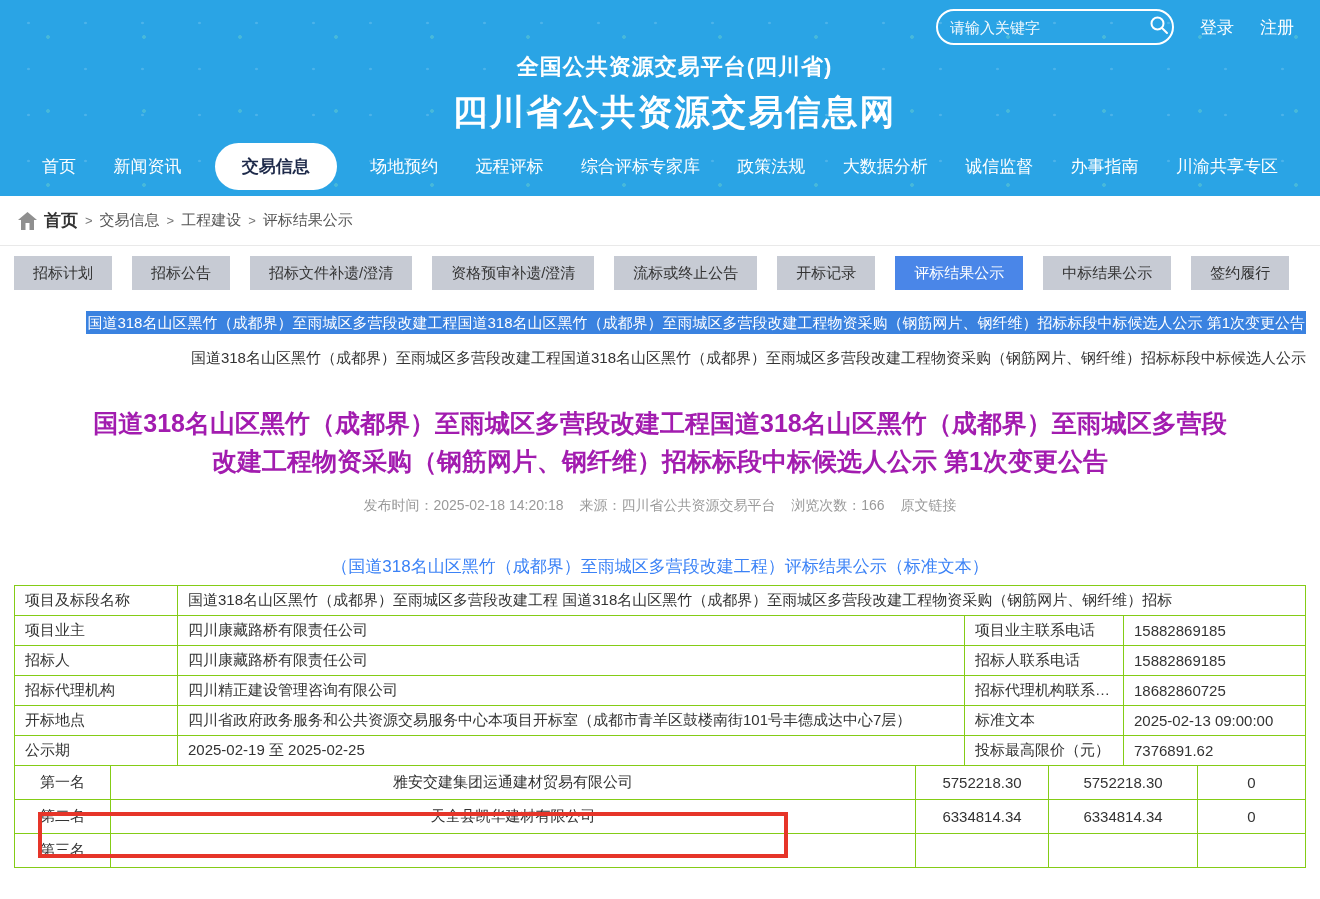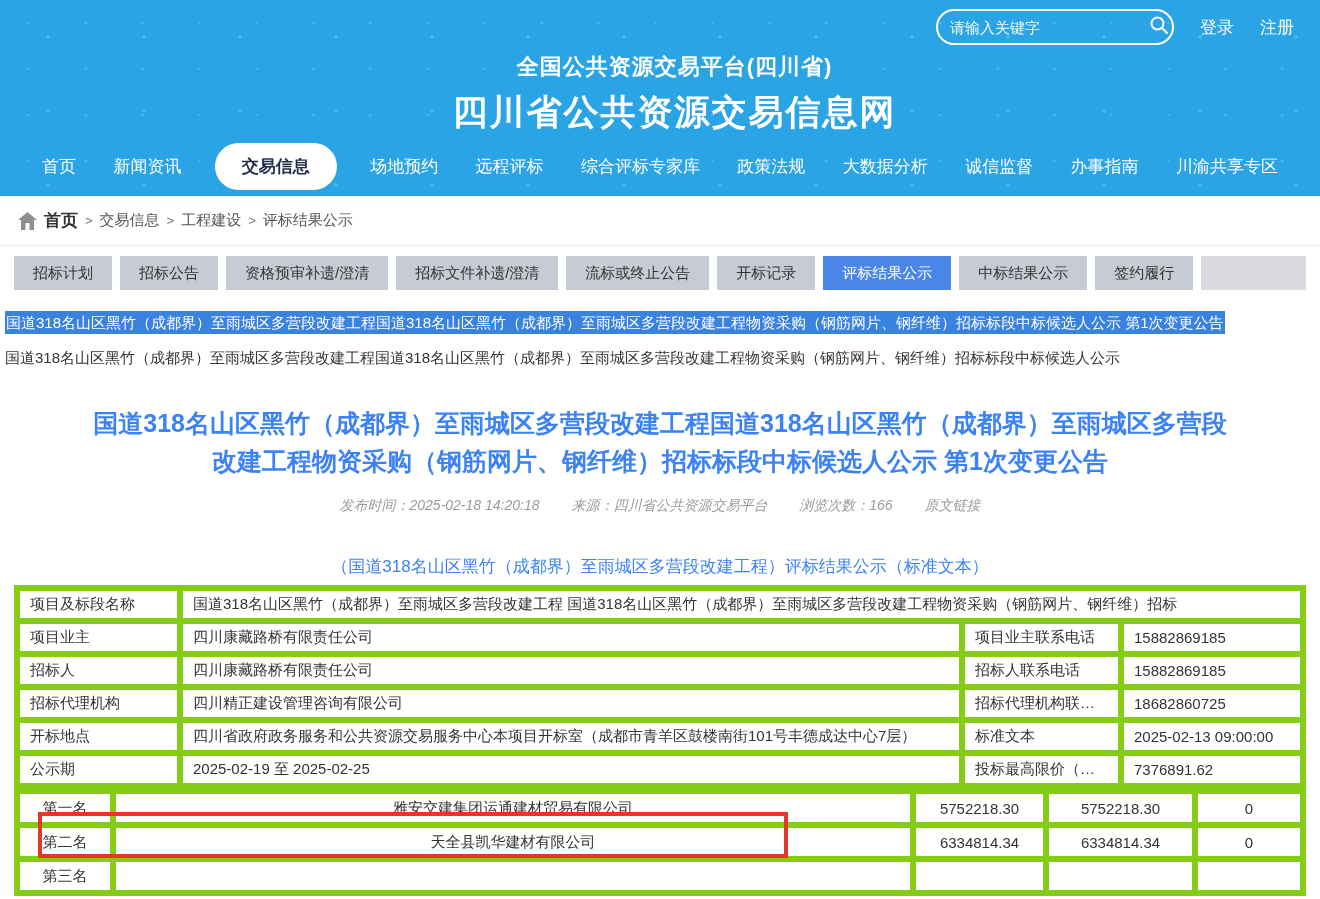--- a/index.html
+++ b/index.html
@@ -33,45 +33,45 @@
 
   
   .breadcrumb { display:flex; align-items:center; height:50px; padding:0 18px;
     border-bottom:1px solid #e9e9e9; gap:7px; background:#fff; }
   .bc-home-icon { width:19px; height:18px; display:inline-block; }
   .bc-home { font-size:17px; font-weight:700; color:#333; cursor:pointer; }
   .bc-sep { color:#777; font-size:13px; }
   .bc-item { color:#555; font-size:15px; cursor:pointer; }
 
   
-  .tabs { display:flex; gap:8px; margin:10px 14px 0 14px; height:34px; }
+  .tabs { display:flex; gap:20px; margin:10px 14px 0 14px; height:34px; }
   .tab { display:flex; align-items:center; justify-content:center; padding:0 19px;
     background:#c7cbd4; color:#333; font-size:15px; cursor:pointer; white-space:nowrap; }
   .tab.active { background:#4a86e8; color:#fff; }
   .tabs-filler { flex:1; background:#d9dbe0; }
 
   
-  .list-block { margin:22px 14px 0 5px; }
+  .list-block { margin:22px 14px 0 14px;text-align:right; }
   .list-item { font-size:15px; color:#333; line-height:21px; cursor:pointer; }
   .list-item.selected span { background:#3a82e0; color:#fff; padding:3px 1px; }
   .list-item + .list-item { margin-top:14px; }
 
   
   .article-title { width:1160px; margin:36px auto 0; text-align:center;
-    font-size:25px; font-weight:700; color:#3b82f6; line-height:1.52; }
+    font-size:25px; font-weight:700; color:#a21caf; line-height:1.52; }
   .article-meta { text-align:center; margin-top:17px; color:#9a9a9a; font-size:14px; }
-  .article-meta .seg { display:inline-block; margin:0 14px;font-style:italic; }
+  .article-meta .seg { display:inline-block; margin:0 6px; }
   .article-meta .link { cursor:pointer; }
 
   .table-caption { text-align:center; margin-top:40px; font-size:17px; color:#3b82f6; }
 
   
   .table-wrap { position:relative; margin:7px 14px 0 14px; }
   table { width:100%; border-collapse:collapse; table-layout:fixed; font-size:15px; color:#333; }
-  td { border:6px solid #84cc16; padding:4px 10px; height:30px; overflow:hidden;
+  td { border:1px solid #84cc16; padding:4px 10px; height:30px; overflow:hidden;
     white-space:nowrap; text-overflow:ellipsis; }
   .cand-table { margin-top:-1px; }
   .cand-table td { text-align:center; height:34px; white-space:normal; }
   .cand-table tr.head td { height:47px; line-height:1.35; padding:4px 6px; }
   .highlight-box { position:absolute; left:24px; top:227px; width:750px; height:46px;
     border:4px solid #e63529; pointer-events:none; }
 </style>
 </head>
 <body>
 
@@ -123,22 +123,22 @@
     <span class="bc-item">交易信息</span>
     <span class="bc-sep">&gt;</span>
     <span class="bc-item">工程建设</span>
     <span class="bc-sep">&gt;</span>
     <span class="bc-item">评标结果公示</span>
   </div>
 
   <div class="tabs">
     <span class="tab">招标计划</span>
     <span class="tab">招标公告</span>
+    <span class="tab">招标文件补遗/澄清</span>
     <span class="tab">资格预审补遗/澄清</span>
-    <span class="tab">招标文件补遗/澄清</span>
     <span class="tab">流标或终止公告</span>
     <span class="tab">开标记录</span>
     <span class="tab active">评标结果公示</span>
     <span class="tab">中标结果公示</span>
     <span class="tab">签约履行</span>
     <span class="tabs-filler"></span>
   </div>
 
   <div class="list-block">
     <div class="list-item selected">

